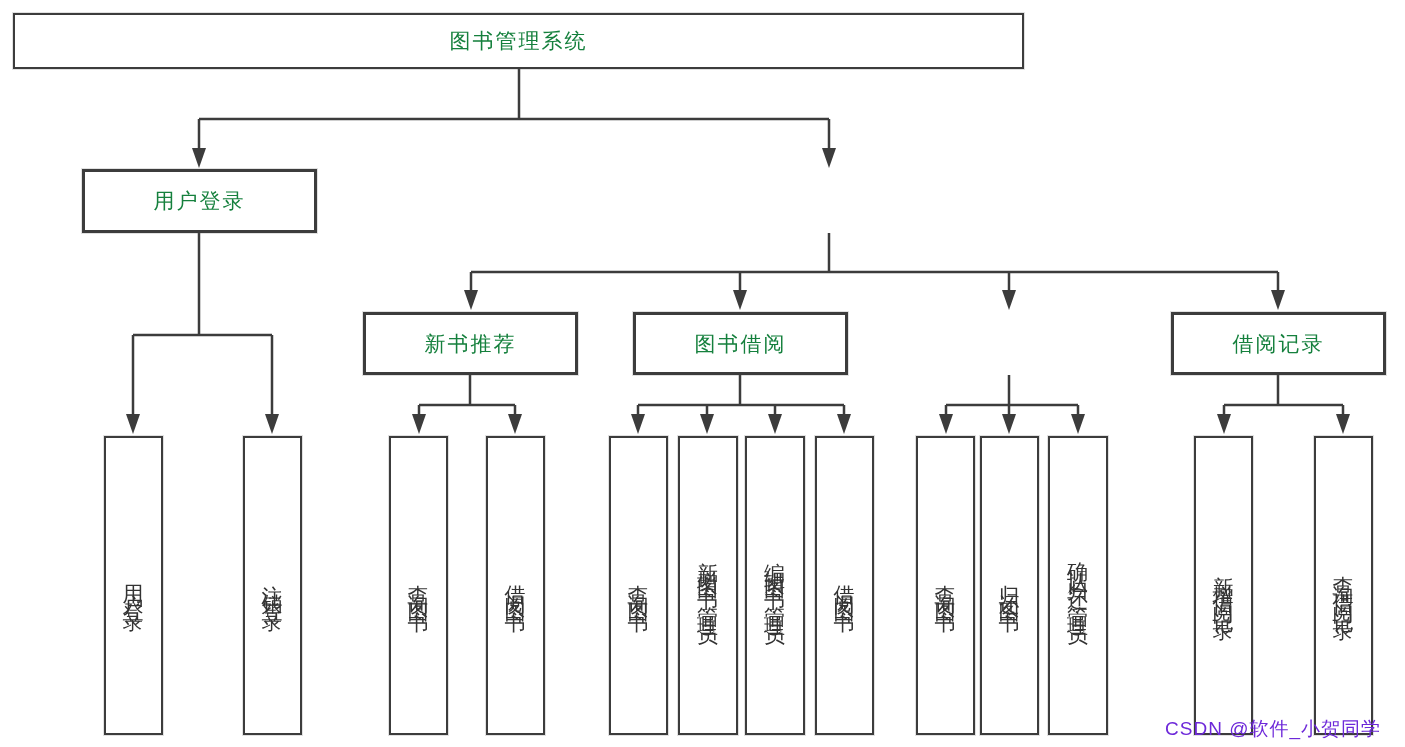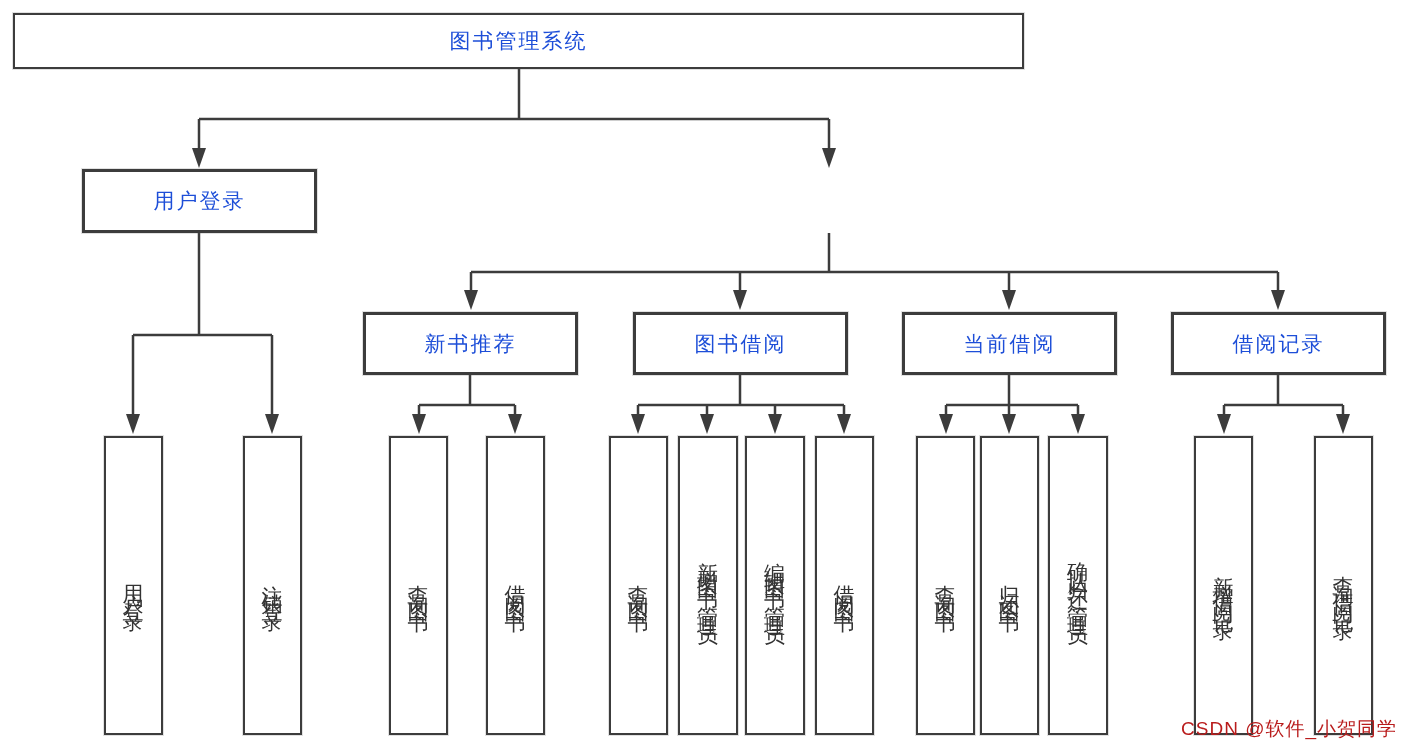--- a/index.html
+++ b/index.html
@@ -8,21 +8,21 @@
     font-family:"Liberation Sans",sans-serif;color:#333;overflow:hidden;
   }
   .wires{position:absolute;left:0;top:0;width:1405px;height:747px;}
   .wires path{fill:none;stroke:#3c3c3c;stroke-width:2.5;}
   .wires polygon{fill:#3c3c3c;stroke:none;}
   .node{
     position:absolute;background:#fff;border:3px solid #3c3c3c;box-sizing:border-box;
     display:flex;align-items:center;justify-content:center;
     box-shadow:0 0 0 1px rgba(90,90,90,.18);
   }
-  .hlabel{font-size:21px;letter-spacing:2px;color:#1d4ed8;white-space:nowrap;}
+  .hlabel{font-size:21px;letter-spacing:2px;color:#15803d;white-space:nowrap;}
   .vlabel{
     writing-mode:vertical-lr;text-orientation:mixed;
     font-size:21px;letter-spacing:9px;color:#333;line-height:1;
   }
   
   .n-root{left:13px;top:13px;width:1011px;height:56px;border-width:2.5px;}
   
   .n-user{left:82px;top:169px;width:235px;height:64px;}
   .n-mgmt{left:712px;top:169px;width:235px;height:64px;}
   
@@ -30,22 +30,22 @@
   .n-bor{left:633px;top:312px;width:215px;height:63px;}
   .n-cur{left:902px;top:312px;width:215px;height:63px;}
   .n-rcd{left:1171px;top:312px;width:215px;height:63px;}
   
   .leaf{top:436px;width:59px;height:299px;border-width:2.5px;}
   .l1{left:104px;}  .l2{left:243px;}  .l3{left:389px;}  .l4{left:486px;}
   .l5{left:609px;}  .l6{left:678px;width:60px;}  .l7{left:745px;width:60px;}
   .l8{left:815px;}  .l9{left:916px;}  .l10{left:980px;}
   .l11{left:1048px;width:60px;} .l12{left:1194px;} .l13{left:1314px;}
   .watermark{
-    position:absolute;right:8px;bottom:5px;z-index:9;
-    font-size:19px;letter-spacing:1px;color:#b91c1c;white-space:nowrap;
+    position:absolute;right:24px;bottom:5px;z-index:9;
+    font-size:19px;letter-spacing:1px;color:#6d28d9;white-space:nowrap;
   }
 </style>
 </head>
 <body>
 
 <div class="stage">
 
   <svg class="wires" viewBox="0 0 1405 747" xmlns="http://www.w3.org/2000/svg">
     <g>
       <path d="M519,69 V119 M199,119 H829 M199,119 V150 M829,119 V150"></path>
@@ -96,23 +96,20 @@
   <div class="node n-user">
     <span class="hlabel">用户登录</span>
   </div>
 
   <div class="node n-rec">
     <span class="hlabel">新书推荐</span>
   </div>
   <div class="node n-bor">
     <span class="hlabel">图书借阅</span>
   </div>
-  <div class="node n-cur">
-    <span class="hlabel">当前借阅</span>
-  </div>
   <div class="node n-rcd">
     <span class="hlabel">借阅记录</span>
   </div>
 
   <div class="node leaf l1">
     <span class="vlabel">用户登录</span>
   </div>
   <div class="node leaf l2">
     <span class="vlabel">注销登录</span>
   </div>

